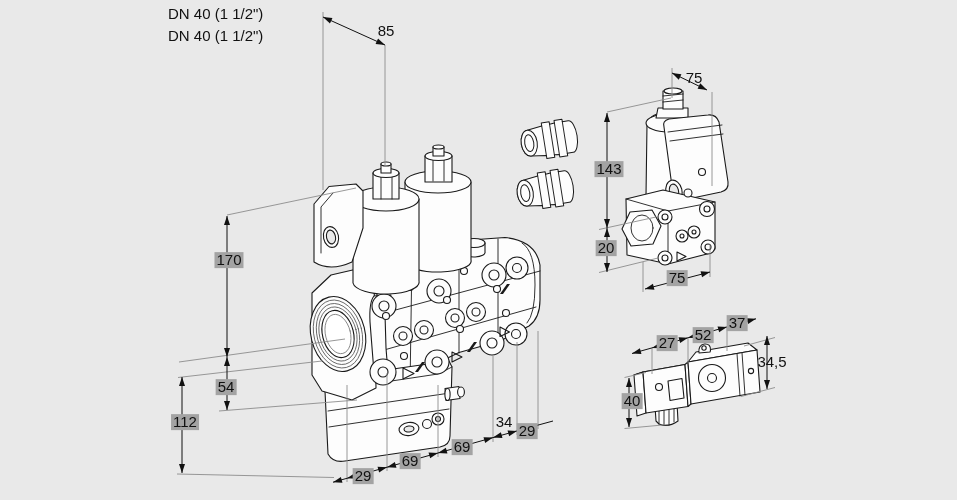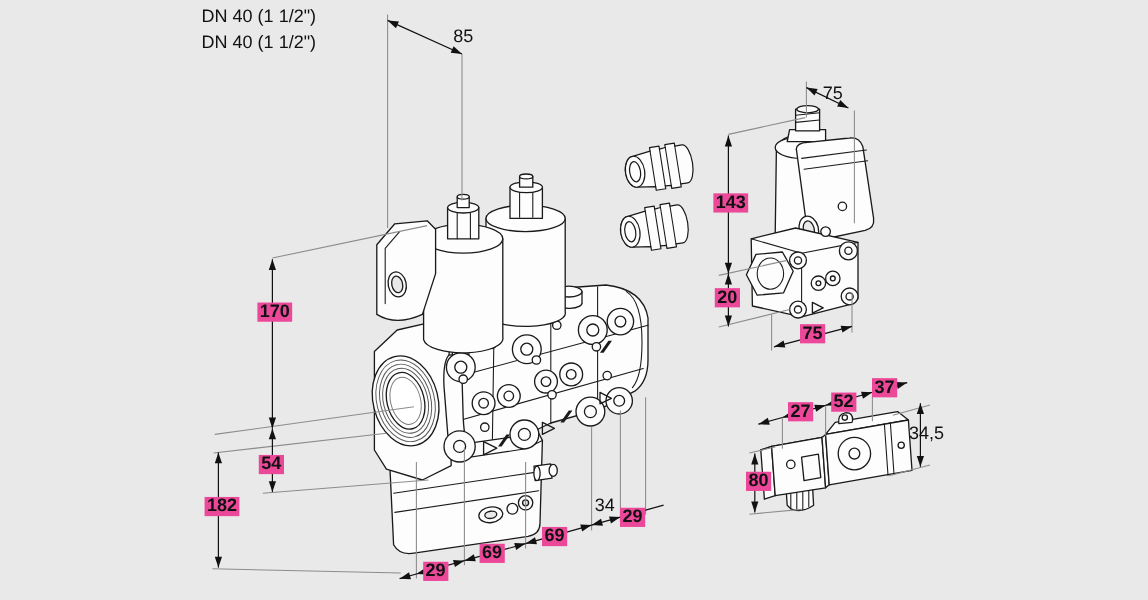--- a/index.html
+++ b/index.html
@@ -1,21 +1,21 @@
 <!DOCTYPE html>
 <html><head>
 <meta charset="utf-8">
 <style>
   html,body{margin:0;padding:0;background:#e9e9e9;}
   .stage{position:relative;width:957px;height:500px;background:#e9e9e9;overflow:hidden;
          font-family:"Liberation Sans",sans-serif;}
   .stage svg{position:absolute;left:0;top:0;}
   .lbl{position:absolute;transform:translate(-50%,-50%);font-size:15px;line-height:1.05;
        color:#111;white-space:nowrap;font-family:"Liberation Sans",sans-serif;}
-  .bg{background:#ec4899;padding:0 2px;font-weight:bold;}
+  .bg{background:#a3a3a3;padding:0 2px;}
   .tl{transform:none;font-size:15px;}
 </style>
 </head>
 <body>
 
 <div class="stage">
 
 <svg width="957" height="500" viewBox="0 0 957 500">
   <defs>
     <marker id="ar" viewBox="0 0 10 10" refX="9.5" refY="5" markerWidth="10" markerHeight="10" orient="auto-start-reverse">
@@ -275,32 +275,32 @@
     <line x1="629" y1="378" x2="629" y2="427" marker-start="url(#ar)" marker-end="url(#ar)"></line>
   </g>
 </svg>
 
 <span class="lbl tl" style="left:168px;top:6px">DN 40 (1 1/2")</span>
 <span class="lbl tl" style="left:168px;top:28px">DN 40 (1 1/2")</span>
 
 <span class="lbl" style="left:386px;top:31px">85</span>
 <span class="lbl bg" style="left:229px;top:260px">170</span>
 <span class="lbl bg" style="left:226px;top:387px">54</span>
-<span class="lbl bg" style="left:185px;top:422px">182</span>
+<span class="lbl bg" style="left:185px;top:422px">112</span>
 
 <span class="lbl bg" style="left:363px;top:476px">29</span>
 <span class="lbl bg" style="left:410px;top:461px">69</span>
 <span class="lbl bg" style="left:462px;top:447px">69</span>
 <span class="lbl" style="left:504px;top:422px">34</span>
 <span class="lbl bg" style="left:527px;top:431px">29</span>
 
 <span class="lbl" style="left:694px;top:78px">75</span>
 <span class="lbl bg" style="left:609px;top:169px">143</span>
 <span class="lbl bg" style="left:606px;top:248px">20</span>
 <span class="lbl bg" style="left:677px;top:278px">75</span>
 
 <span class="lbl bg" style="left:737px;top:323px">37</span>
 <span class="lbl bg" style="left:703px;top:335px">52</span>
 <span class="lbl bg" style="left:667px;top:343px">27</span>
 <span class="lbl" style="left:772px;top:362px">34,5</span>
-<span class="lbl bg" style="left:632px;top:401px">80</span>
+<span class="lbl bg" style="left:632px;top:401px">40</span>
 
 </div>
 
 </body></html>

